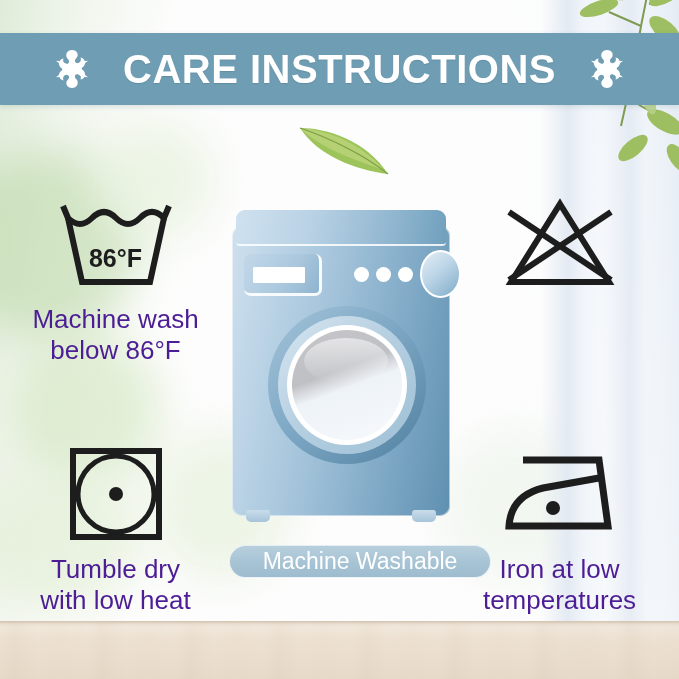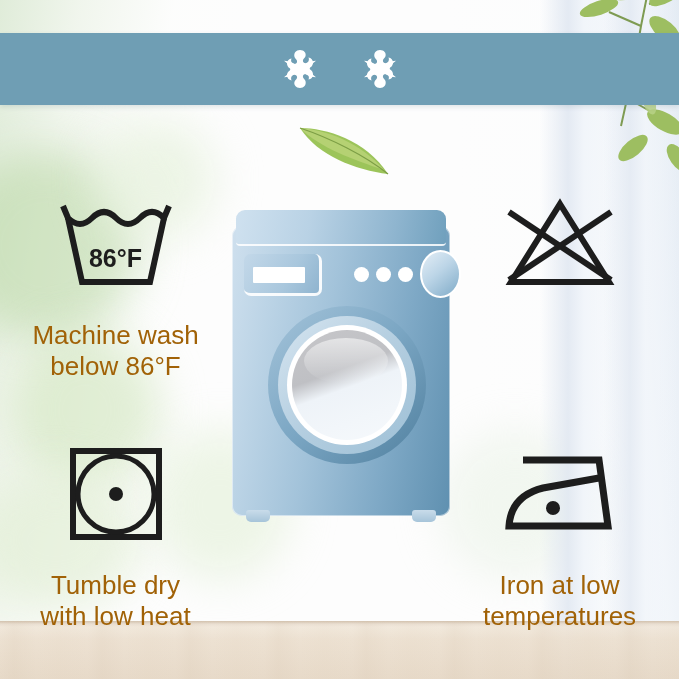--- a/index.html
+++ b/index.html
@@ -141,23 +141,23 @@
     flex-direction: column;
     align-items: center;
   }
   .cell .sym {
     height: 104px;
     display: flex;
     align-items: center;
     justify-content: center;
   }
   .cell .caption {
-    margin-top: 24px;
+    margin-top: 8px;
     text-align: center;
-    color: #a16207;
+    color: #4c1d95;
     font-size: 26px;
     line-height: 31px;
     white-space: pre-line;
   }
 
   #cell-wash   { left: 8px;   top: 192px; justify-content: space-between; }
   #cell-bleach { left: 452px; top: 192px; }
   #cell-dry    { left: 8px;   top: 442px; }
   #cell-iron   { left: 452px; top: 442px; }
 
@@ -360,20 +360,21 @@
     </g>
   </svg>
 
   <div class="banner">
     <svg class="fleur" viewBox="0 0 58 48">
       <path fill="#ffffff" d="M29 5c4 0 6.5 3 5.5 6.2-.7 2.2-2.6 2.6-2.6 4.6 0 1.4 1.2 2.4 2.6 2.4 2.2 0 3.4-1.8 3.4-3.6 0-1.2-.5-2-.5-2 2.8.4 4.6 2.6 4.6 5.2 0 3-2.4 5.4-5.6 5.8 3.2.4 5.6 2.8 5.6 5.8 0 2.6-1.8 4.8-4.6 5.2 0 0 .5-.8.5-2 0-1.8-1.2-3.6-3.4-3.6-1.4 0-2.6 1-2.6 2.4 0 2 1.9 2.4 2.6 4.6C35.5 40 33 43 29 43c-4 0-6.5-3-5.5-6.2.7-2.2 2.6-2.6 2.6-4.6 0-1.4-1.2-2.4-2.6-2.4-2.2 0-3.4 1.8-3.4 3.6 0 1.2.5 2 .5 2-2.8-.4-4.6-2.6-4.6-5.2 0-3 2.4-5.4 5.6-5.8-3.2-.4-5.6-2.8-5.6-5.8 0-2.6 1.8-4.8 4.6-5.2 0 0-.5.8-.5 2 0 1.8 1.2 3.6 3.4 3.6 1.4 0 2.6-1 2.6-2.4 0-2-1.9-2.4-2.6-4.6C22.5 8 25 5 29 5z"></path>
       <path fill="#ffffff" d="M29 24c-4-5.5-9.5-8-16-8.3 4.2 3 6.3 5.6 6.3 8.3 0 2.7-2.1 5.3-6.3 8.3C19.5 32 25 29.5 29 24z"></path>
       <path fill="#ffffff" d="M29 24c4-5.5 9.5-8 16-8.3-4.2 3-6.3 5.6-6.3 8.3 0 2.7 2.1 5.3 6.3 8.3C38.5 32 33 29.5 29 24z"></path>
     </svg>
 
+    <span class="banner-title">CARE INSTRUCTIONS</span>
 
     <svg class="fleur" viewBox="0 0 58 48">
       <path fill="#ffffff" d="M29 5c4 0 6.5 3 5.5 6.2-.7 2.2-2.6 2.6-2.6 4.6 0 1.4 1.2 2.4 2.6 2.4 2.2 0 3.4-1.8 3.4-3.6 0-1.2-.5-2-.5-2 2.8.4 4.6 2.6 4.6 5.2 0 3-2.4 5.4-5.6 5.8 3.2.4 5.6 2.8 5.6 5.8 0 2.6-1.8 4.8-4.6 5.2 0 0 .5-.8.5-2 0-1.8-1.2-3.6-3.4-3.6-1.4 0-2.6 1-2.6 2.4 0 2 1.9 2.4 2.6 4.6C35.5 40 33 43 29 43c-4 0-6.5-3-5.5-6.2.7-2.2 2.6-2.6 2.6-4.6 0-1.4-1.2-2.4-2.6-2.4-2.2 0-3.4 1.8-3.4 3.6 0 1.2.5 2 .5 2-2.8-.4-4.6-2.6-4.6-5.2 0-3 2.4-5.4 5.6-5.8-3.2-.4-5.6-2.8-5.6-5.8 0-2.6 1.8-4.8 4.6-5.2 0 0-.5.8-.5 2 0 1.8 1.2 3.6 3.4 3.6 1.4 0 2.6-1 2.6-2.4 0-2-1.9-2.4-2.6-4.6C22.5 8 25 5 29 5z"></path>
       <path fill="#ffffff" d="M29 24c-4-5.5-9.5-8-16-8.3 4.2 3 6.3 5.6 6.3 8.3 0 2.7-2.1 5.3-6.3 8.3C19.5 32 25 29.5 29 24z"></path>
       <path fill="#ffffff" d="M29 24c4-5.5 9.5-8 16-8.3-4.2 3-6.3 5.6-6.3 8.3 0 2.7 2.1 5.3 6.3 8.3C38.5 32 33 29.5 29 24z"></path>
     </svg>
   </div>
 
   <svg class="floating-leaf" viewBox="0 0 96 58">
     <path fill="#9cc45a" d="M4 6 C30 6 70 18 92 52 C60 48 22 34 4 6 Z"></path>
@@ -449,14 +450,17 @@
             <div class="door-gloss"></div>
           </div>
         </div>
       </div>
     </div>
 
     <div class="foot" id="foot-left"></div>
     <div class="foot" id="foot-right"></div>
   </div>
 
+  <div class="badge">
+    <span class="badge-label">Machine Washable</span>
+  </div>
 
 </div>
 
 </body></html>

